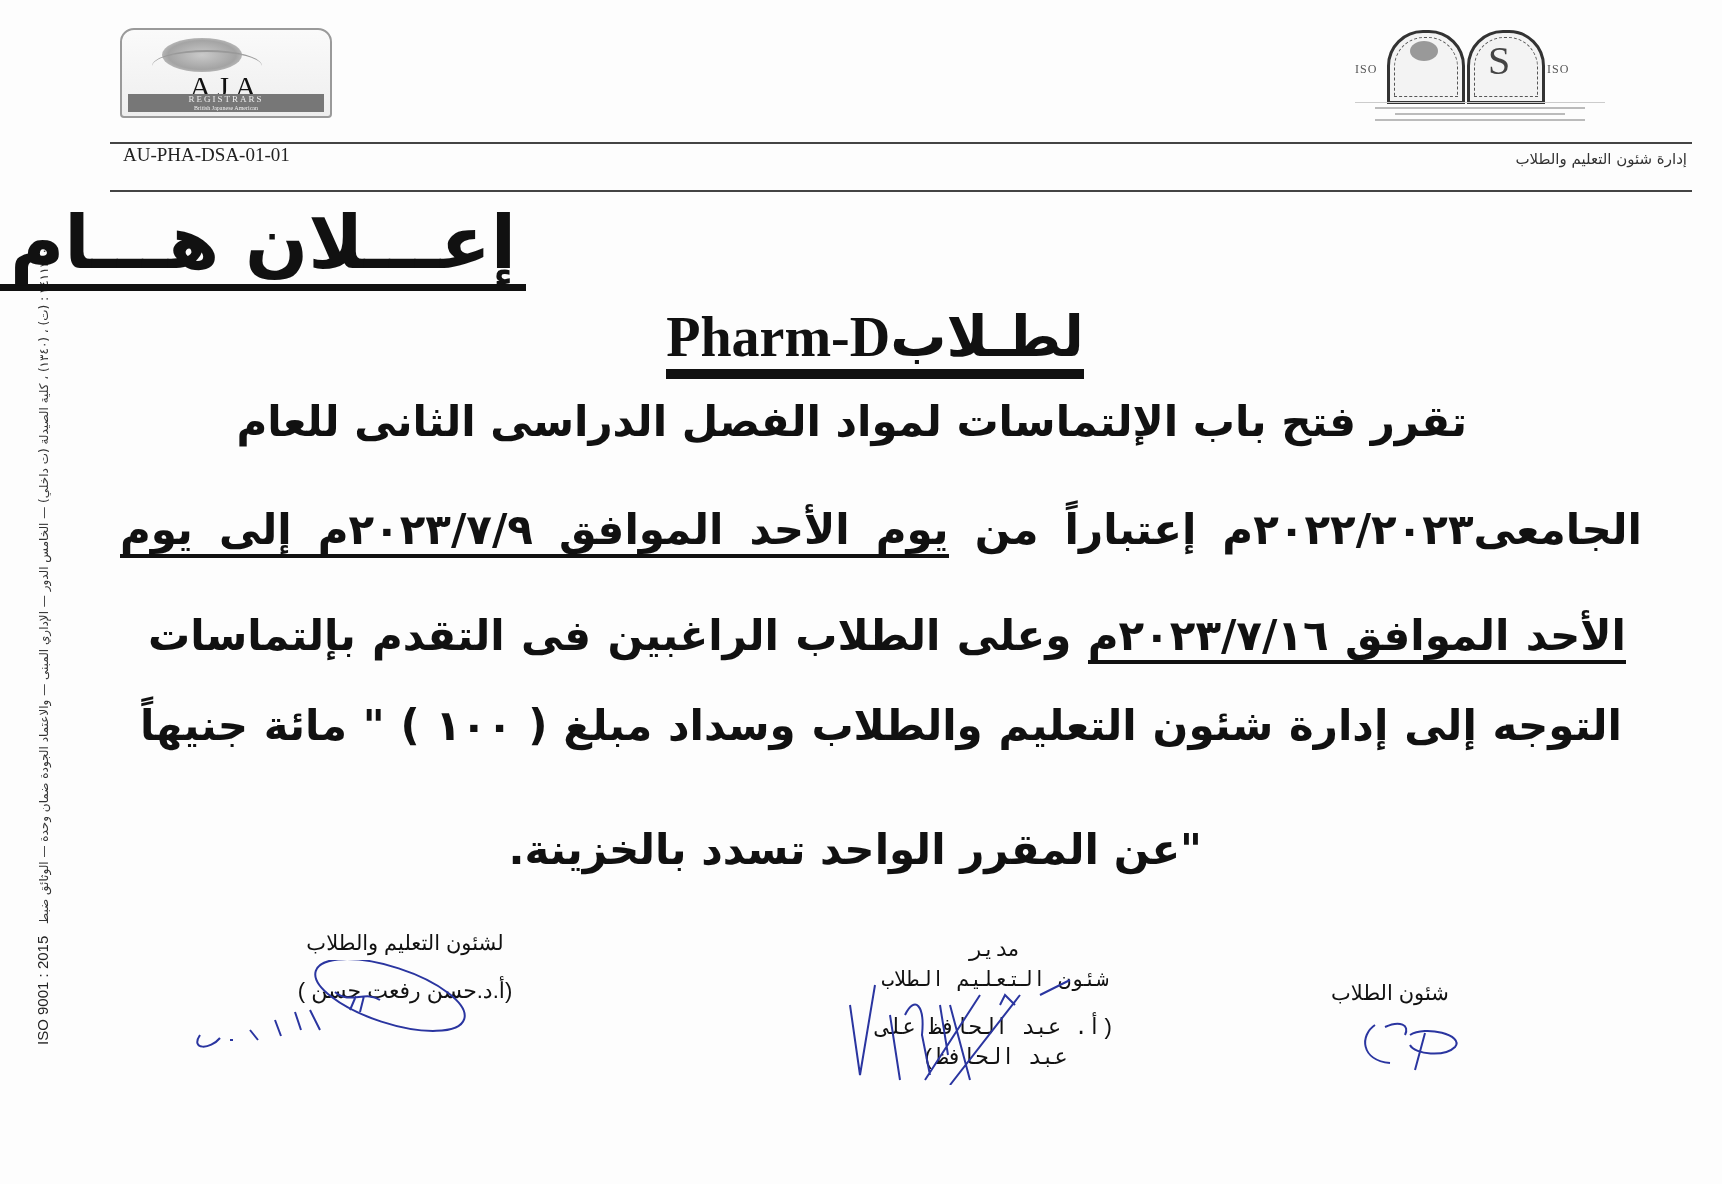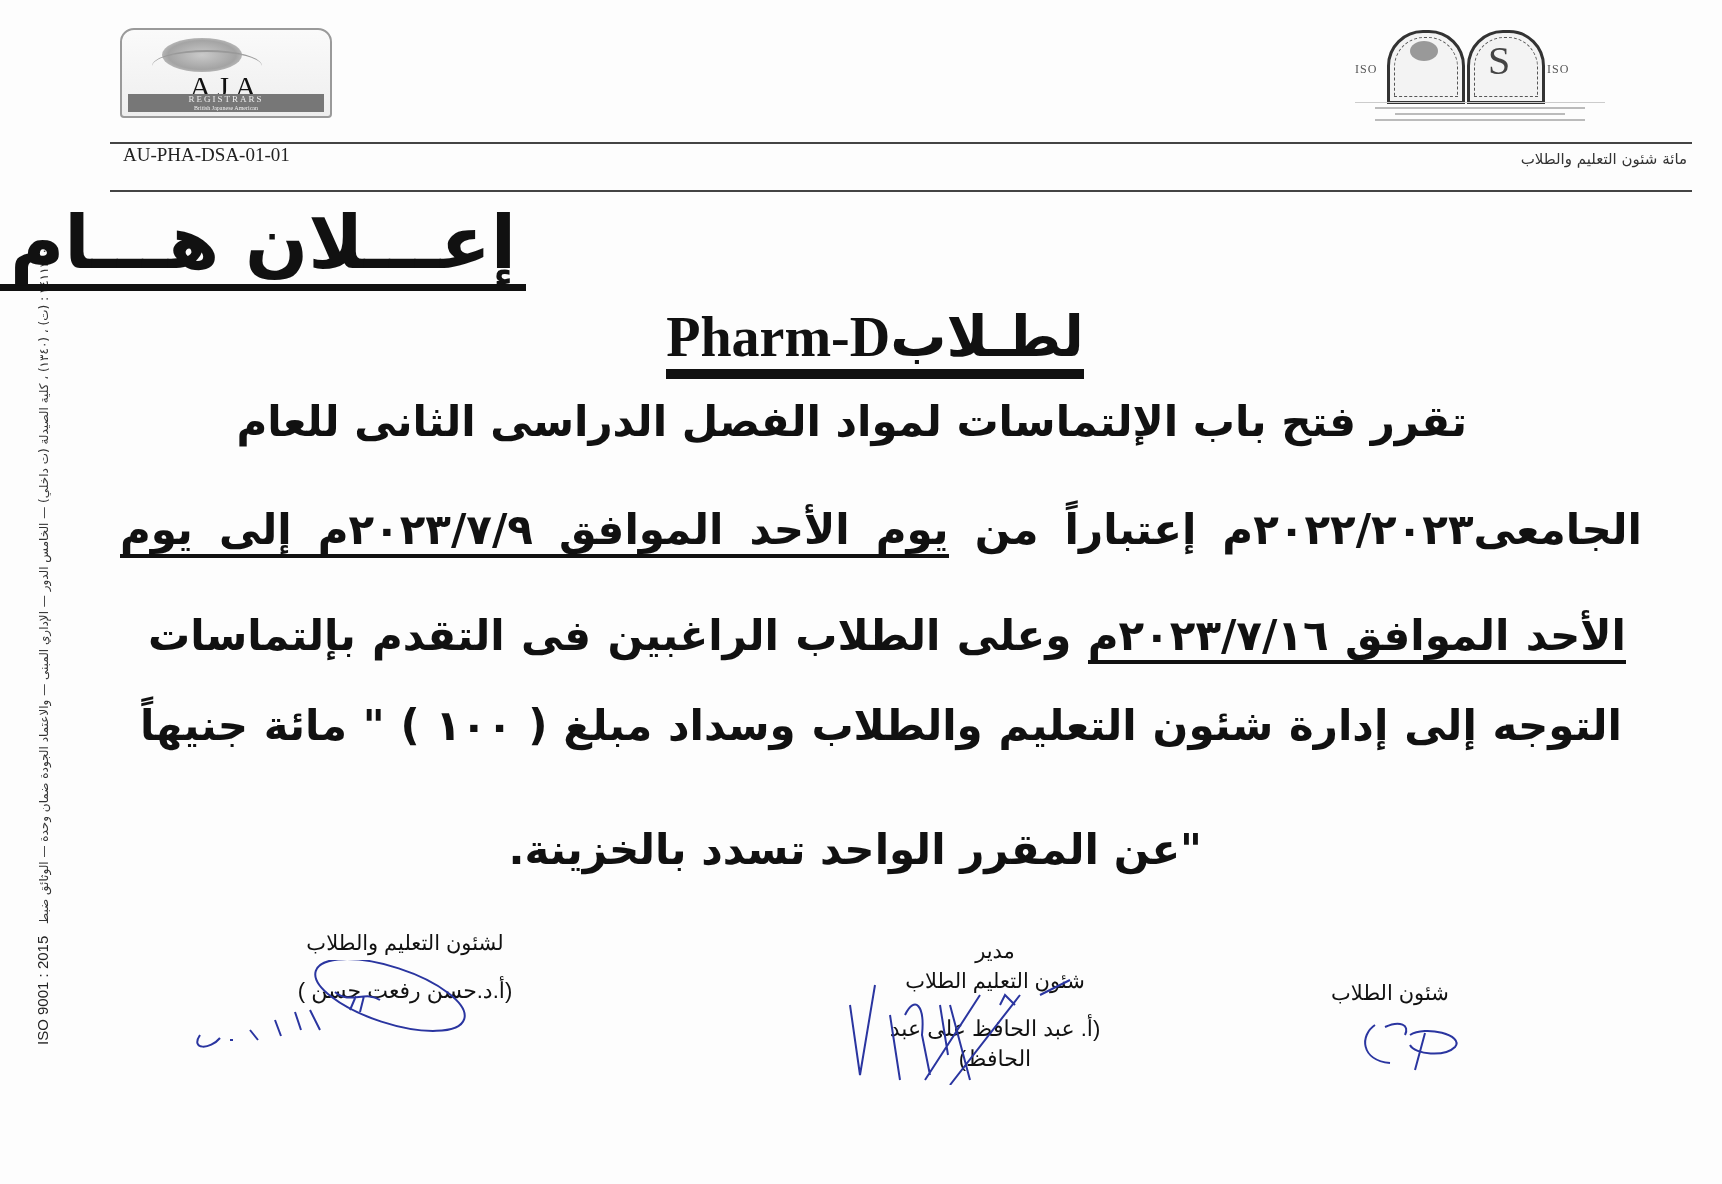--- a/index.html
+++ b/index.html
@@ -110,21 +110,21 @@
   <span class="iso-tag" style="left:192px">ISO</span>
   <div class="logo-caption">
       <i></i>
       <i style="margin:4px 40px"></i>
       <i></i>
     </div>
 </div>
 
 <div class="abs rule" style="left:110px; right:30px; top:142px;"></div>
 <div class="abs doc-code">AU-PHA-DSA-01-01</div>
-<div class="abs dept-name">مائة شئون التعليم والطلاب</div>
+<div class="abs dept-name">إدارة شئون التعليم والطلاب</div>
 <div class="abs rule" style="left:110px; right:30px; top:190px;"></div>
 
 <div class="side-text">
   <span class="iso">ISO 9001 : 2015</span>
   <span class="ar">(٢٤١١٣٤٠ : (ت) ، (١٣٤٠) ، كلية الصيدلة (ت داخلي) — الخامس الدور — الإداري المبنى — والاعتماد الجودة ضمان وحدة — الوثائق ضبط</span>
 </div>
 
 <div class="abs title">
   <span>إعـــلان هـــام</span>
 </div>
@@ -149,21 +149,21 @@
 <div class="sig" style="left:260px; width:290px; top:928px;">
   <div>لشئون التعليم والطلاب</div>
   <div class="name">(أ.د.حسن رفعت حسن )</div>
 </div>
 <svg class="scribble" style="left:190px; top:960px;" width="300" height="110" viewBox="0 0 300 110">
   <ellipse cx="200" cy="35" rx="78" ry="28" transform="rotate(18 200 35)" fill="none" stroke="#2a35a0" stroke-width="2"></ellipse>
   <path d="M145 32 C160 45, 175 30, 190 40 M160 50 l6 -14 M170 52 l4 -16" fill="none" stroke="#2a35a0" stroke-width="2"></path>
   <path d="M10 75 C0 90, 20 90, 30 78 M40 80 l3 0 M60 70 l8 10 M85 60 l6 16 M105 52 l6 18 M120 50 l10 20" fill="none" stroke="#2a35a0" stroke-width="2"></path>
 </svg>
 
-<div class="sig" style="left:860px; width:270px; top:936px;">
+<div class="sig" style="left:860px; width:270px; top:936px;font-family:Liberation Mono, monospace;">
   <div>مدير</div>
   <div>شئون التعليم  الطلاب</div>
   <div class="name">(أ. عبد الحافظ على عبد الحافظ)</div>
 </div>
 <svg class="scribble" style="left:830px; top:975px;" width="280" height="110" viewBox="0 0 280 110">
   <path d="M20 30 L30 100 M30 100 L45 10 M60 40 L70 105 M75 40 C85 20, 95 30, 92 60 L100 100 M110 30 L118 80 M120 30 L140 105 M150 20 L95 105 M170 30 L175 20 L185 30 M190 20 L120 110 M210 20 L240 5" fill="none" stroke="#2a35a0" stroke-width="2"></path>
 </svg>
 
 <div class="sig" style="left:1300px; width:180px; top:978px;">
   <div>شئون الطلاب</div>

